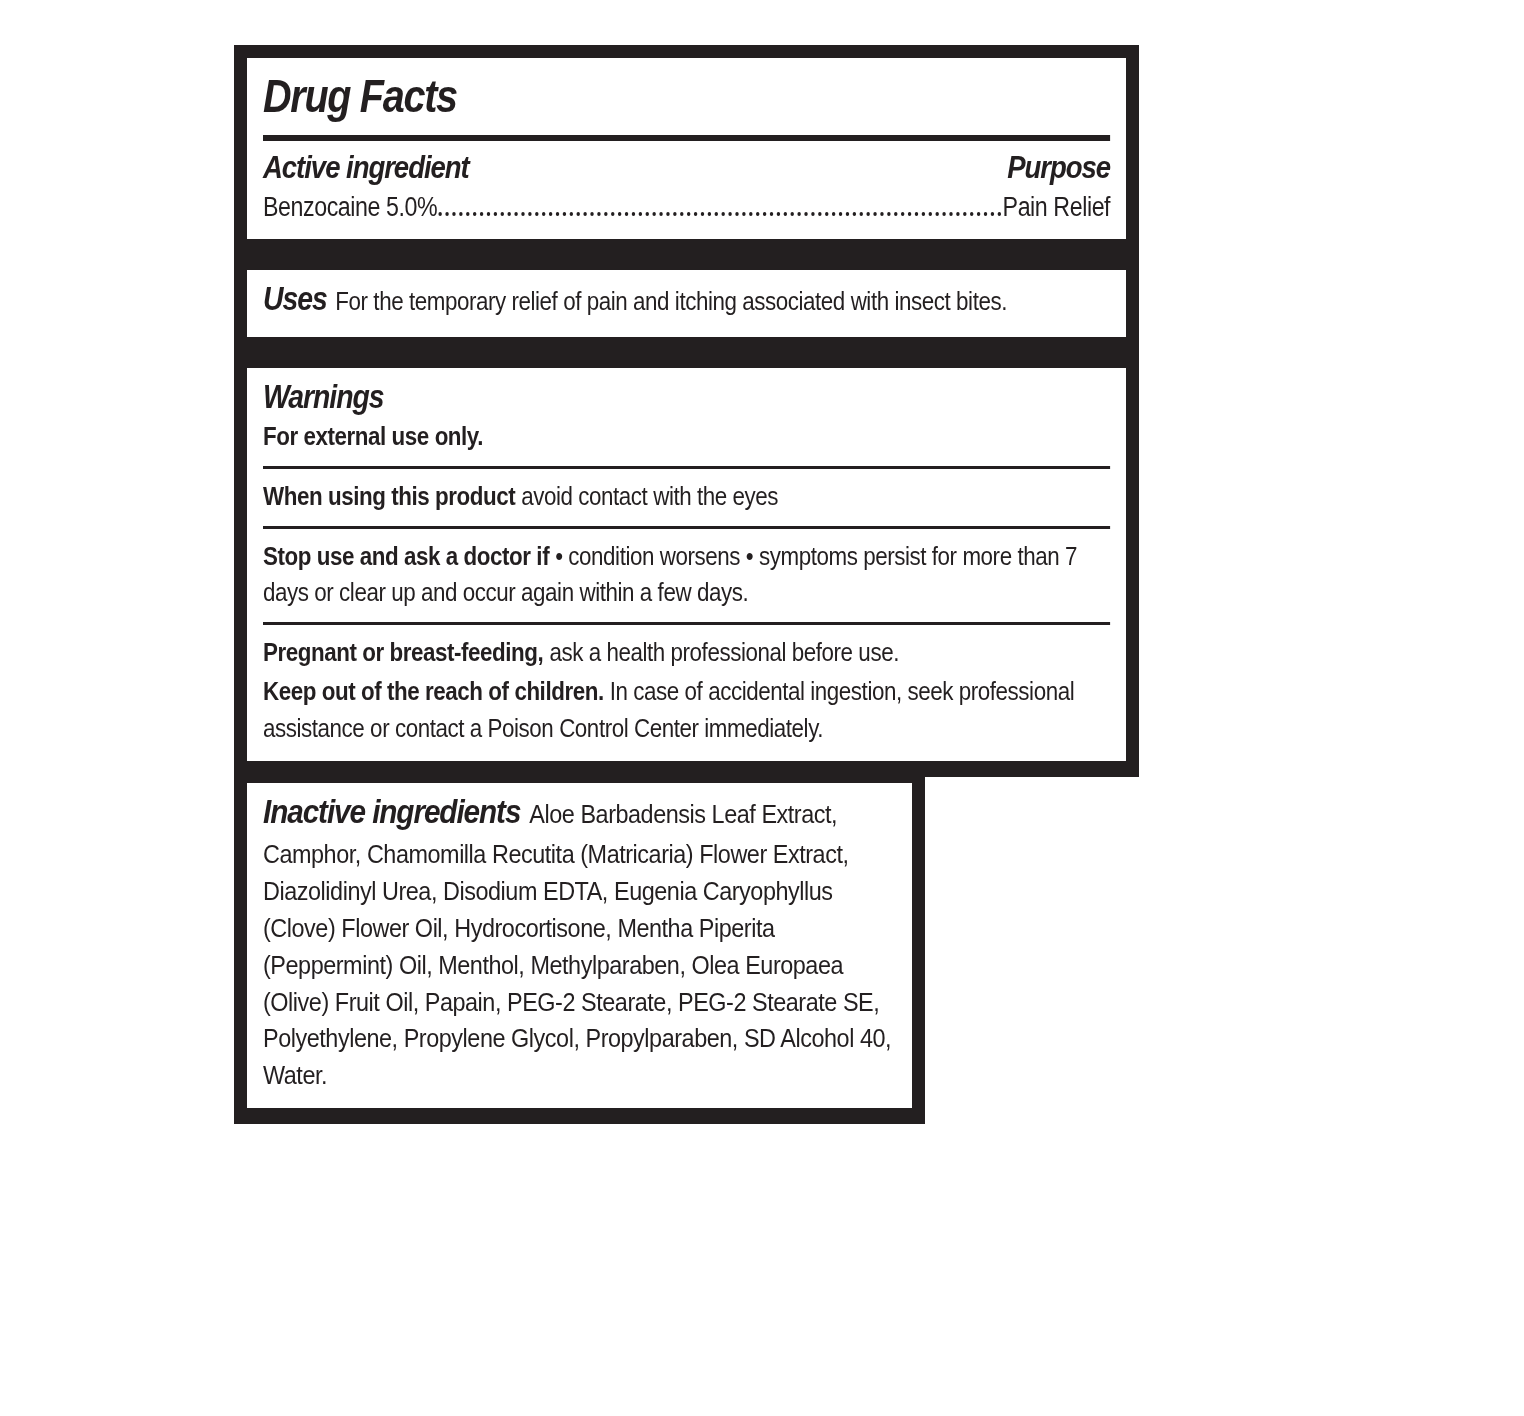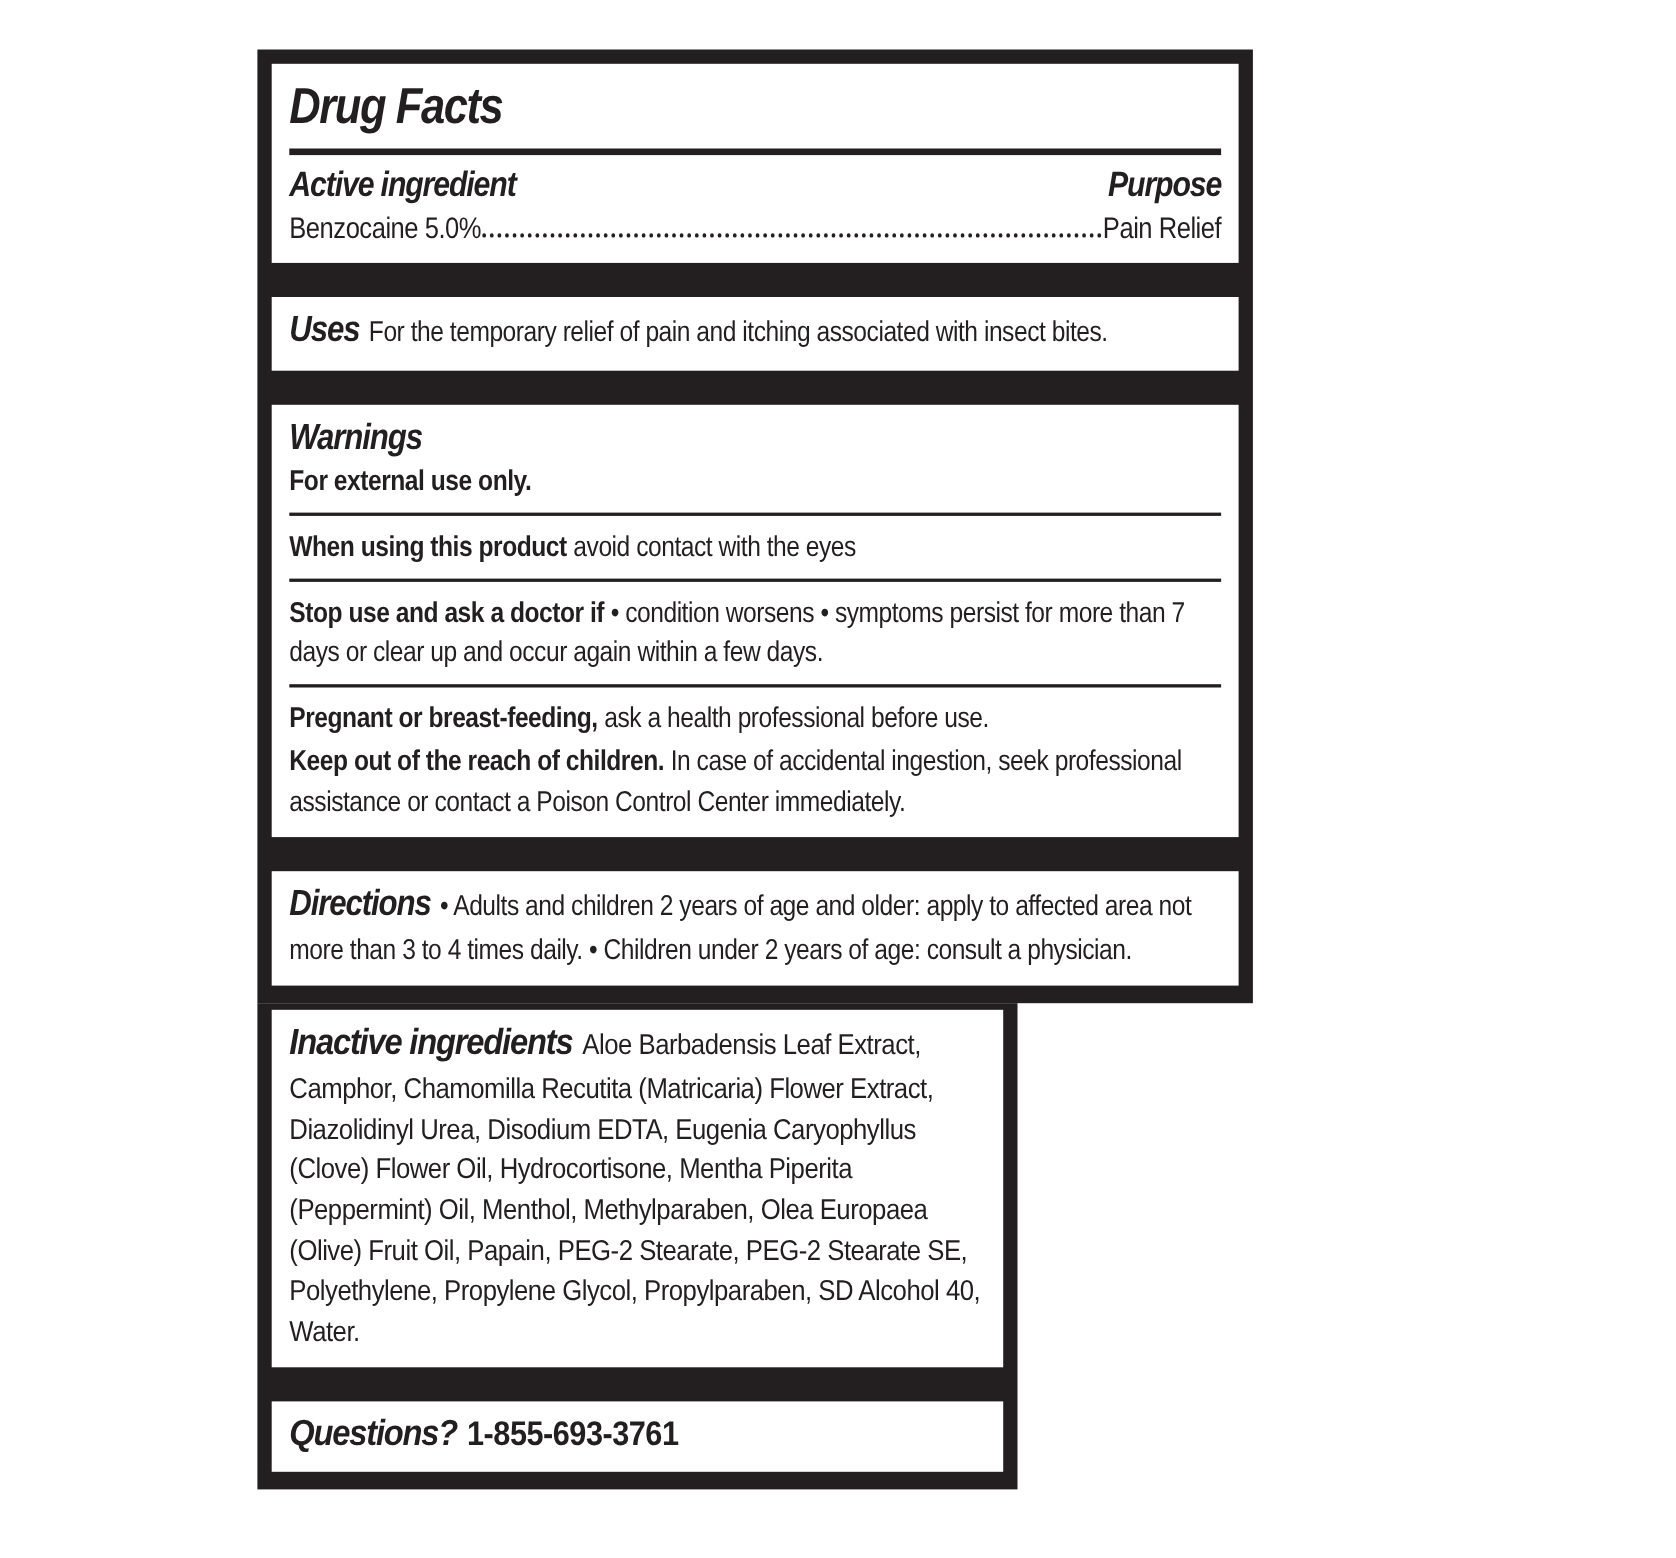--- a/index.html
+++ b/index.html
@@ -101,40 +101,27 @@
           <div class="rule-thin"></div>
           <p><span class="lead">When using this product</span><span>avoid contact with the eyes</span></p>
           <div class="rule-thin"></div>
           <p><span class="lead">Stop use and ask a doctor if</span><span>• condition worsens • symptoms persist for more than 7 days or clear up and occur again within a few days.</span></p>
           <div class="rule-thin"></div>
           <p><span class="lead">Pregnant or breast-feeding,</span><span>ask a health professional before use.</span></p>
           <p class="para-gap"><span class="lead">Keep out of the reach of children.</span><span>In case of accidental ingestion, seek professional assistance or contact a Poison Control Center immediately.</span></p>
         </div>
       </div>
 
-      <div class="box">
-        <div class="squeeze body-text">
-          <p><span class="h-inline">Directions</span><span>• Adults and children 2 years of age and older: apply to affected area not more than 3 to 4 times daily. • Children under 2 years of age: consult a physician.</span></p>
-        </div>
-      </div>
     </div>
 
     <div class="sec sec-narrow">
 
 
       <div class="box">
         <div class="squeeze-n body-text">
           <p><span class="h-inline">Inactive ingredients</span><span>Aloe Barbadensis Leaf Extract, Camphor, Chamomilla Recutita (Matricaria) Flower Extract, Diazolidinyl Urea, Disodium EDTA, Eugenia Caryophyllus (Clove) Flower Oil, Hydrocortisone, Mentha Piperita (Peppermint) Oil, Menthol, Methylparaben, Olea Europaea (Olive) Fruit Oil, Papain, PEG-2 Stearate, PEG-2 Stearate SE, Polyethylene, Propylene Glycol, Propylparaben, SD Alcohol 40, Water.</span></p>
         </div>
       </div>
 
-      <div class="box">
-        <div class="squeeze-n">
-          <div class="questions-row">
-            <span class="h-inline" style="margin-right:0;">Questions?</span>
-            <span class="phone">1-855-693-3761</span>
-          </div>
-        </div>
-      </div>
     </div>
 
   </div>
 </div>
 
 </body></html>

